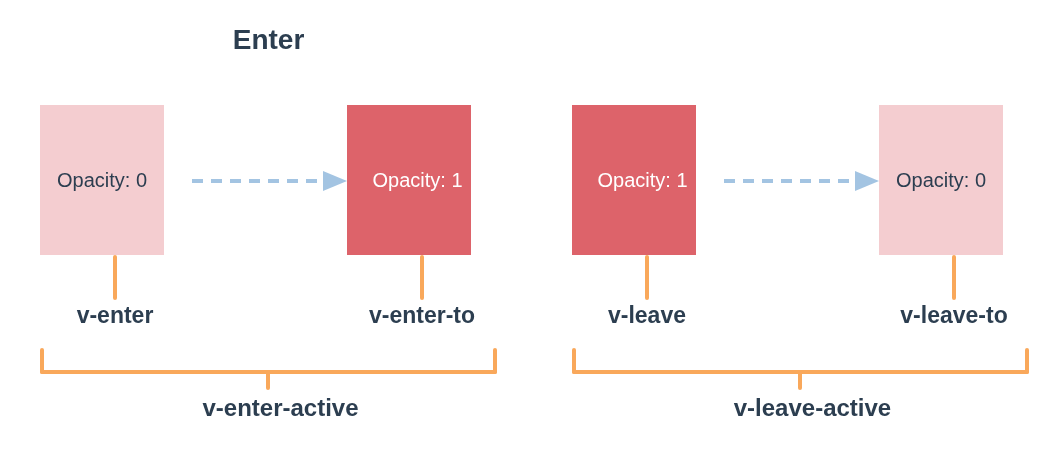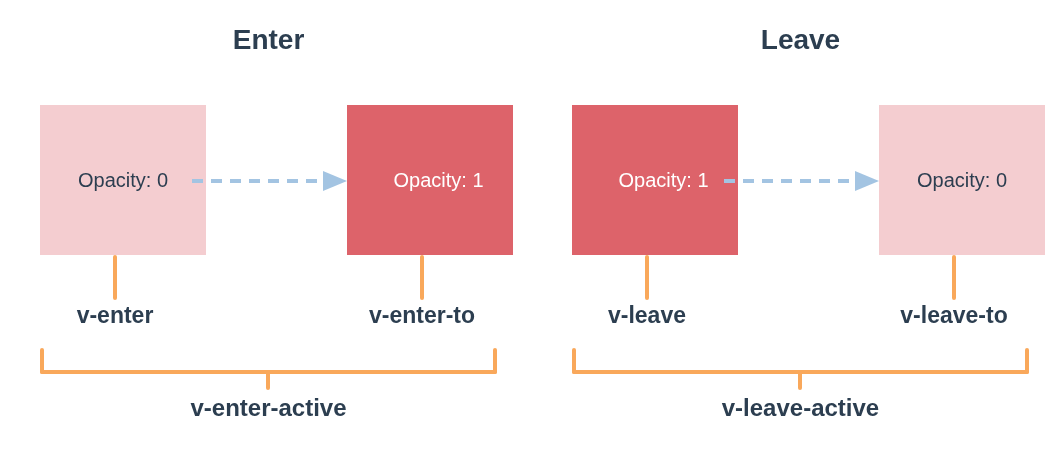--- a/index.html
+++ b/index.html
@@ -40,21 +40,21 @@
     width: 100%;
     text-align: center;
     font-size: 28px;
     font-weight: 700;
     color: var(--text-dark);
   }
 
   .box {
     position: absolute;
     top: 105px;
-    width: 166px;
+    width: 124px;
     height: 150px;
     display: flex;
     align-items: center;
     justify-content: center;
   }
   .box.start { left: 0; }
   .box.end   { left: 307px; }
   .box[data-variant="faded"] { background: var(--faded-box); color: var(--text-dark); }
   .box[data-variant="solid"] { background: var(--solid-box); color: var(--text-on-solid); padding-left: 17px; }
   .box-label {
@@ -142,21 +142,21 @@
     left: 226px;
     width: 4px;
     height: 18px;
     background: var(--bracket-orange);
     border-radius: 2px;
   }
 
   .active-label {
     position: absolute;
     top: 394px;
-    left: 0;
+    left: 12px;
     width: 100%;
     text-align: center;
     font-size: 24px;
     font-weight: 700;
     color: var(--text-dark);
   }
 </style>
 </head>
 <body>
 
@@ -188,21 +188,20 @@
       <div class="bracket-end left"></div>
       <div class="bracket-bar"></div>
       <div class="bracket-end right"></div>
       <div class="bracket-stub"></div>
     </div>
 
     <div class="active-label">v-enter-active</div>
   </section>
 
   <section class="group leave">
-    <h2 class="title">Leave</h2>
 
     <div class="box start" data-variant="solid">
       <span class="box-label">Opacity: 1</span>
     </div>
 
     <div class="arrow">
       <div class="arrow-dash"></div>
       <div class="arrow-head"></div>
     </div>
 

